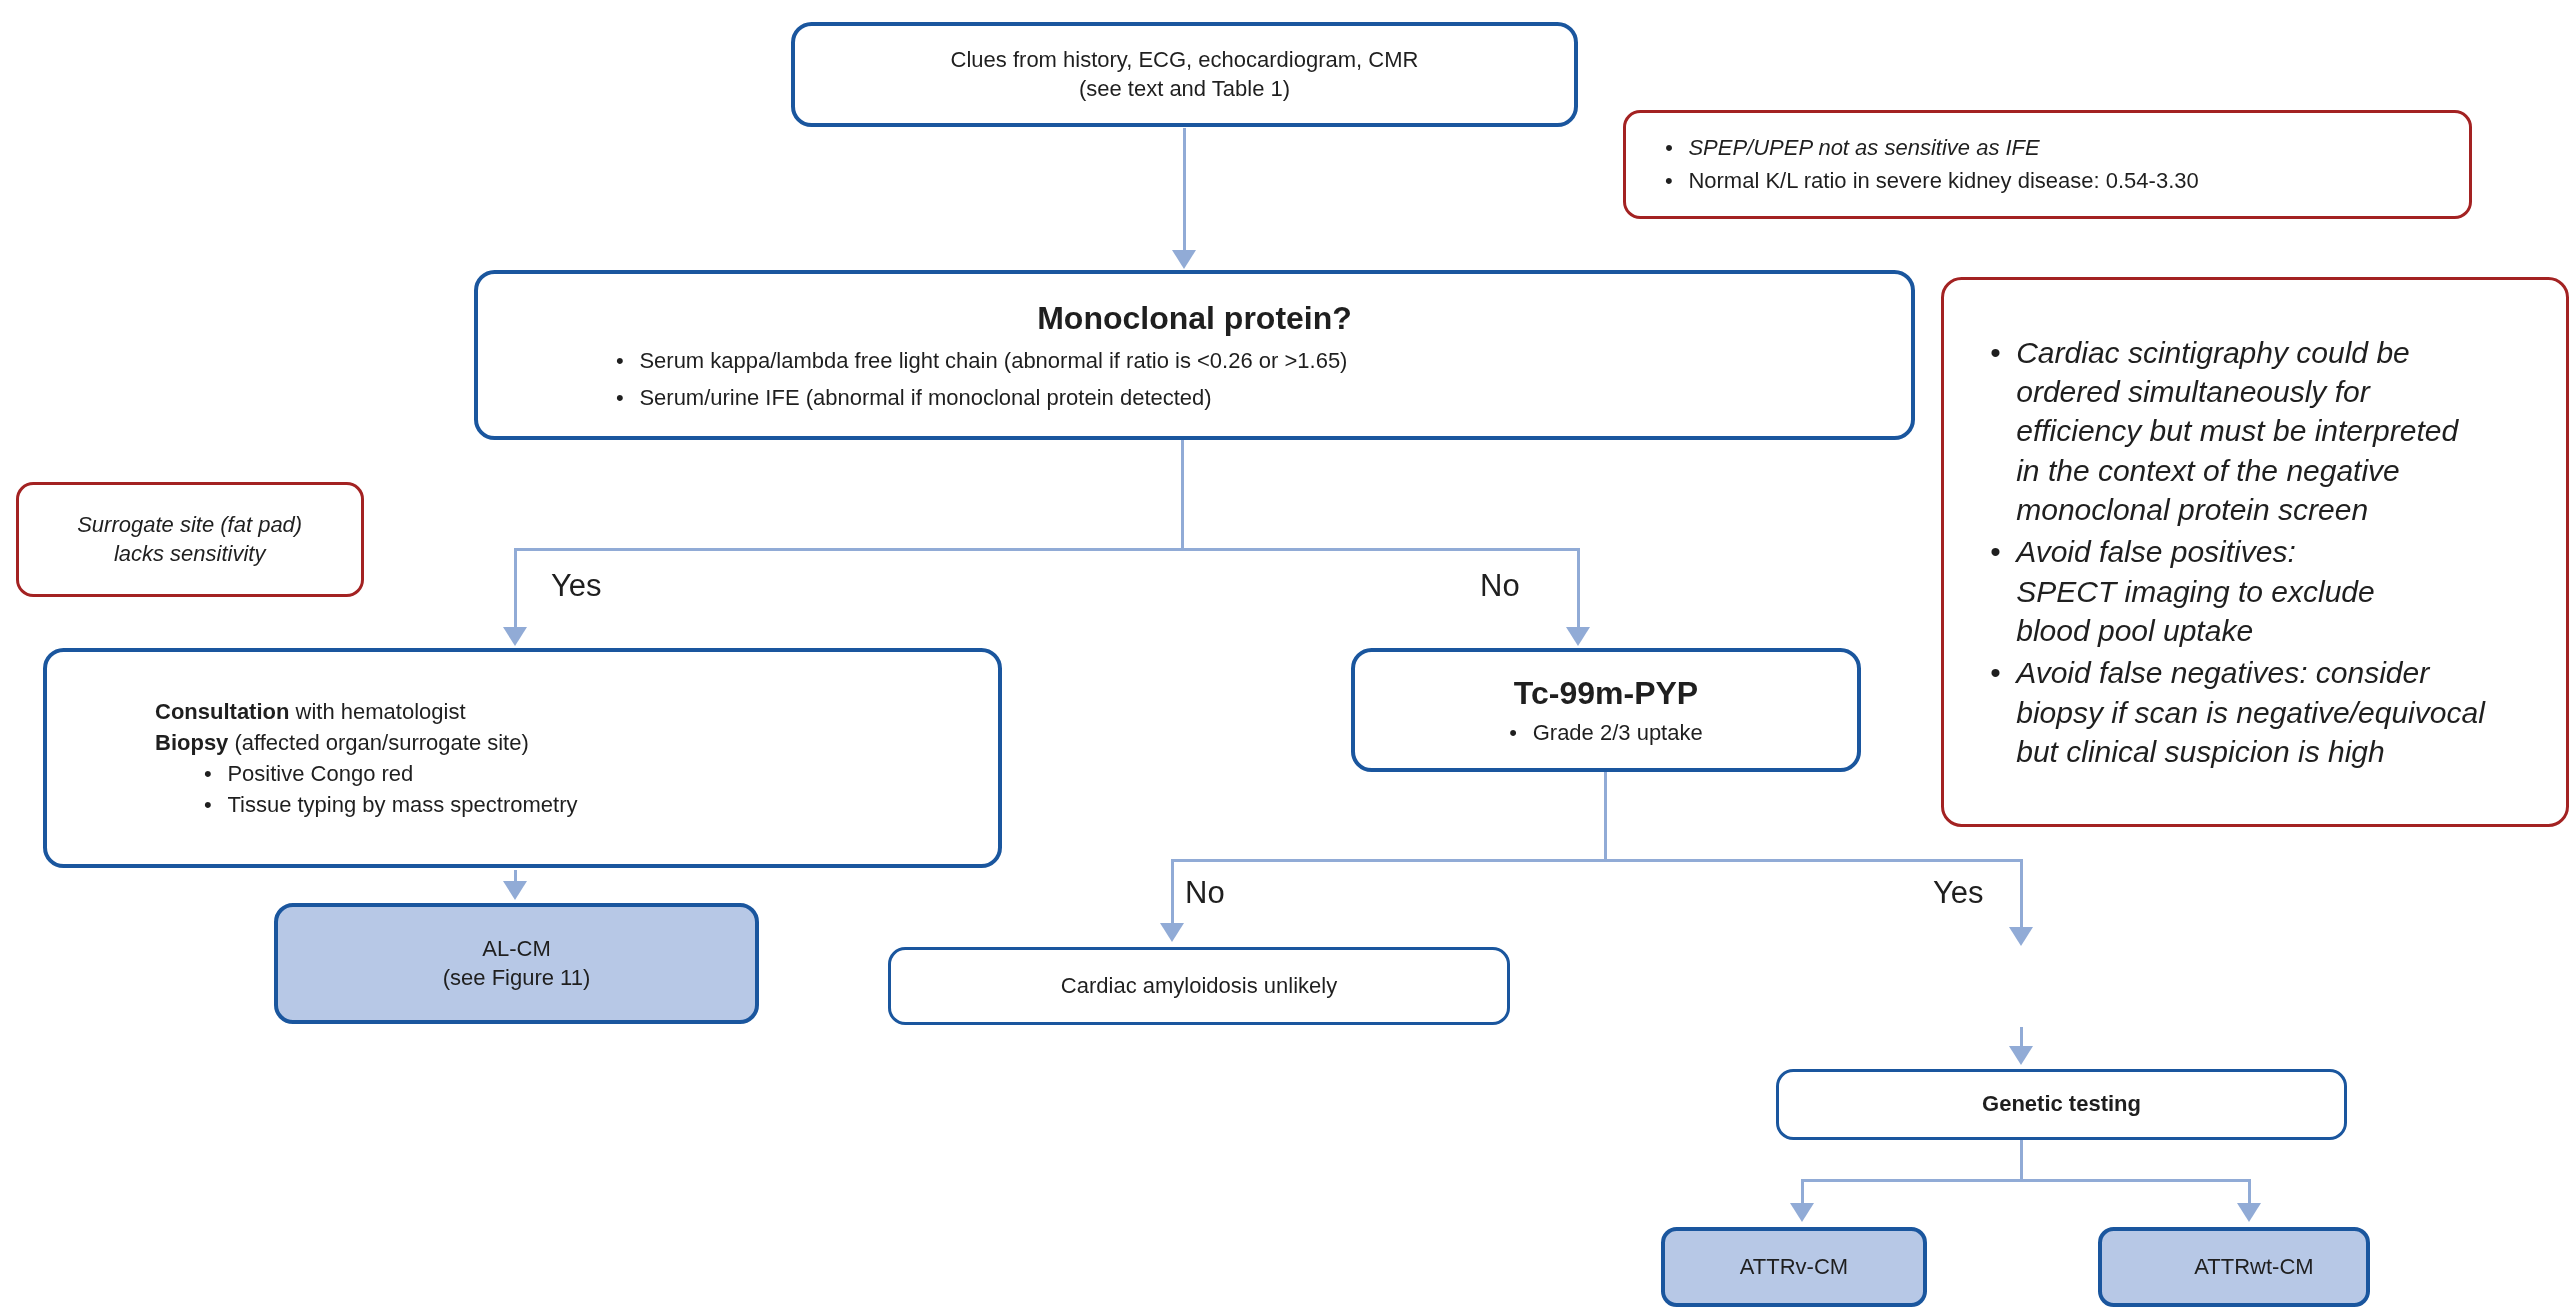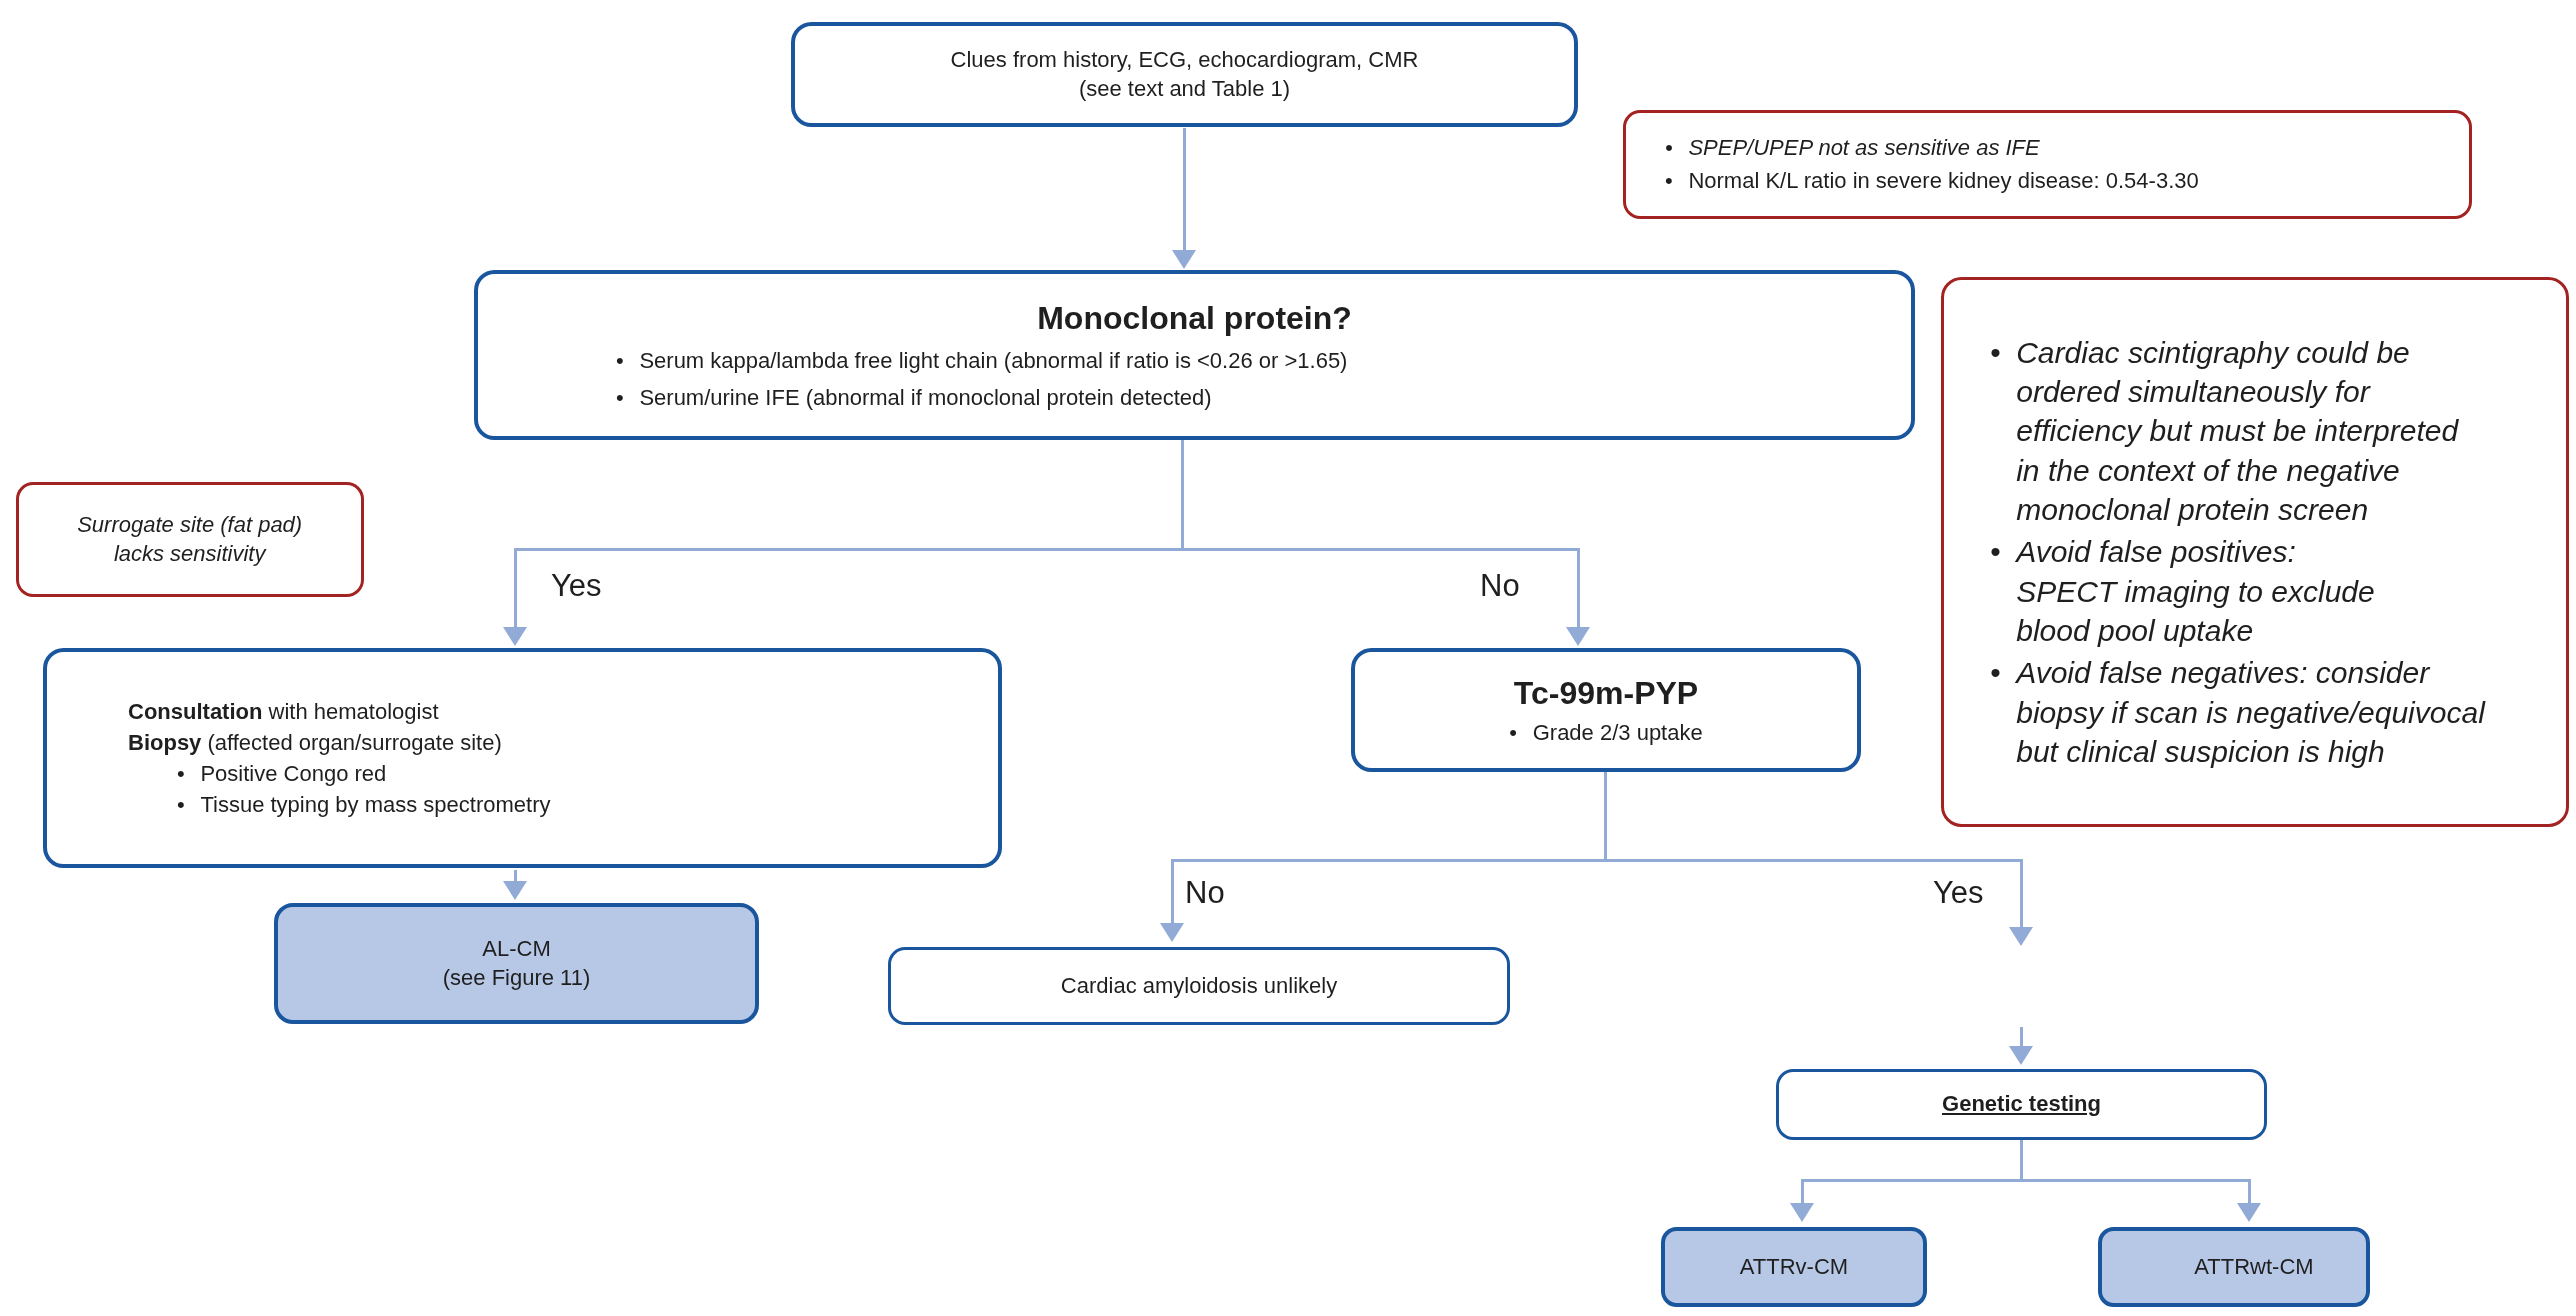--- a/index.html
+++ b/index.html
@@ -119,21 +119,21 @@
 blood pool uptake</span>
     </div>
     <div class="bullet-row italic" style="font-size:30px;line-height:1.31;">
       <span class="marker">•</span>
       <span class="multiline">Avoid false negatives: consider
 biopsy if scan is negative/equivocal
 but clinical suspicion is high</span>
     </div>
   </div>
 
-  <div class="node" style="left:43px;top:648px;width:959px;height:220px;padding-left:81px;">
+  <div class="node" style="left:43px;top:648px;width:959px;height:220px;padding-left:108px;">
     <div class="fs" style="line-height:1.42;">
       <span class="bold">Consultation</span><span> with hematologist</span>
     </div>
     <div class="fs" style="line-height:1.42;">
       <span class="bold">Biopsy</span><span> (affected organ/surrogate site)</span>
     </div>
     <div class="bullet-row fs" style="padding-left:49px;line-height:1.42;">
       <span class="marker">•</span>
       <span>Positive Congo red</span>
     </div>
@@ -154,21 +154,21 @@
   <div class="node filled center" style="left:274px;top:903px;width:485px;height:121px;border-radius:19px;">
     <div class="fs multiline">AL-CM
 (see Figure 11)</div>
   </div>
 
   <div class="node center" style="left:888px;top:947px;width:622px;height:78px;border-width:3.9px;border-radius:17.3px;">
     <div class="fs">Cardiac amyloidosis unlikely</div>
   </div>
 
 
-  <div class="node center" style="left:1776px;top:1069px;width:491px;height:71px;border-width:3.9px;border-radius:17.3px;text-decoration:underline;">
+  <div class="node center" style="left:1776px;top:1069px;width:571px;height:71px;border-width:3.9px;border-radius:17.3px;">
     <div class="fs bold">Genetic testing</div>
   </div>
 
   <div class="node filled center" style="left:1661px;top:1227px;width:266px;height:80px;border-radius:15.7px;">
     <div class="fs">ATTRv-CM</div>
   </div>
 
   <div class="node filled center" style="left:2098px;top:1227px;width:272px;height:80px;border-radius:15.7px;padding-left:40px;">
     <div class="fs">ATTRwt-CM</div>
   </div>

